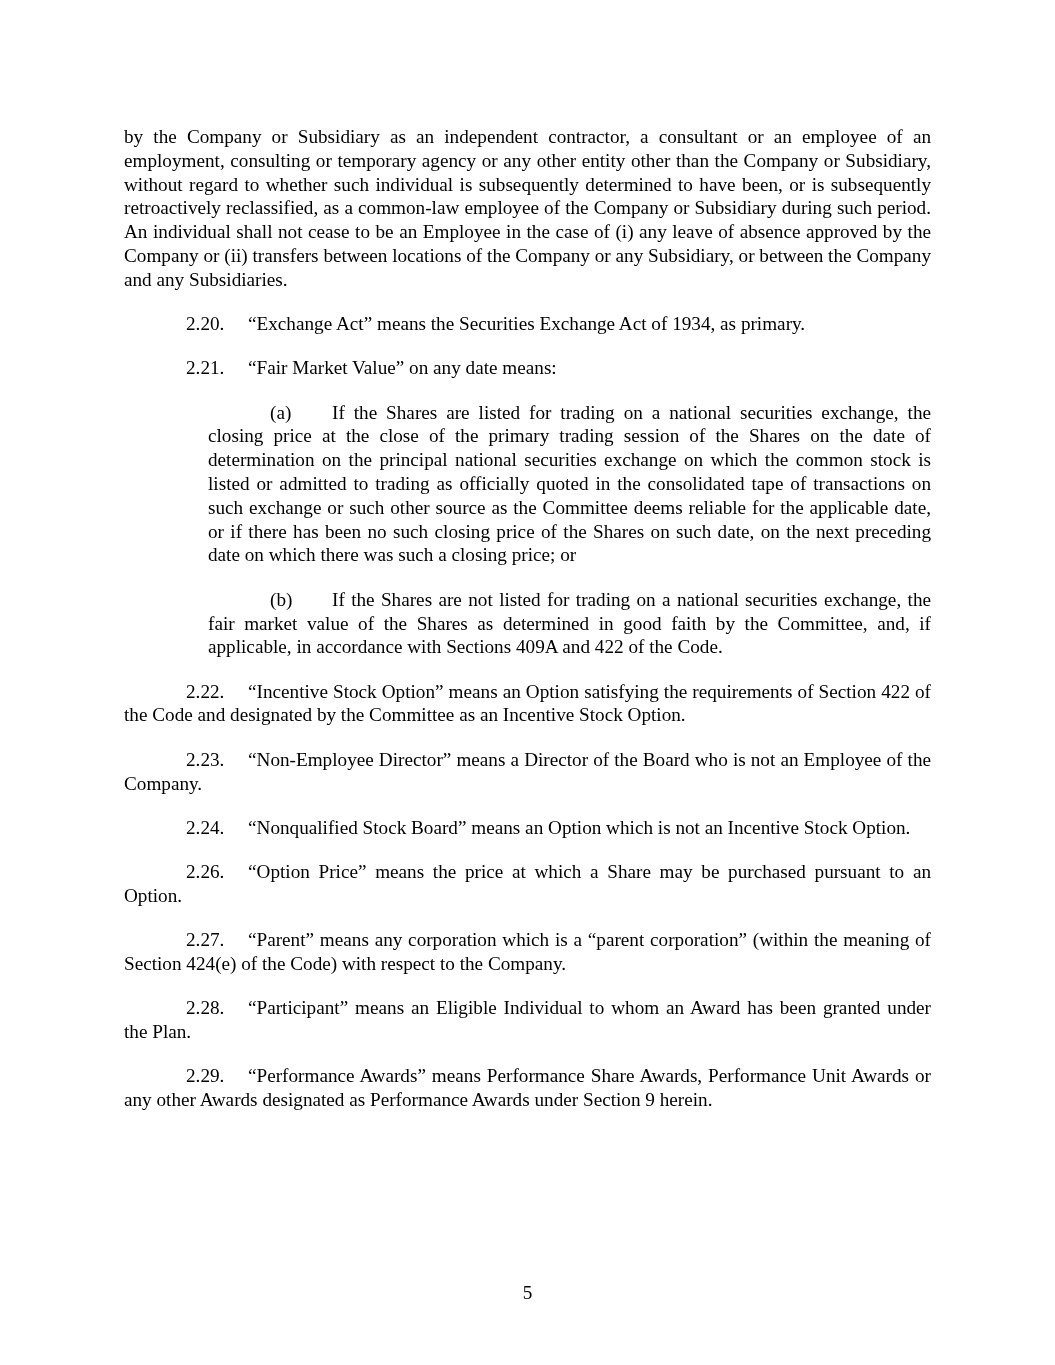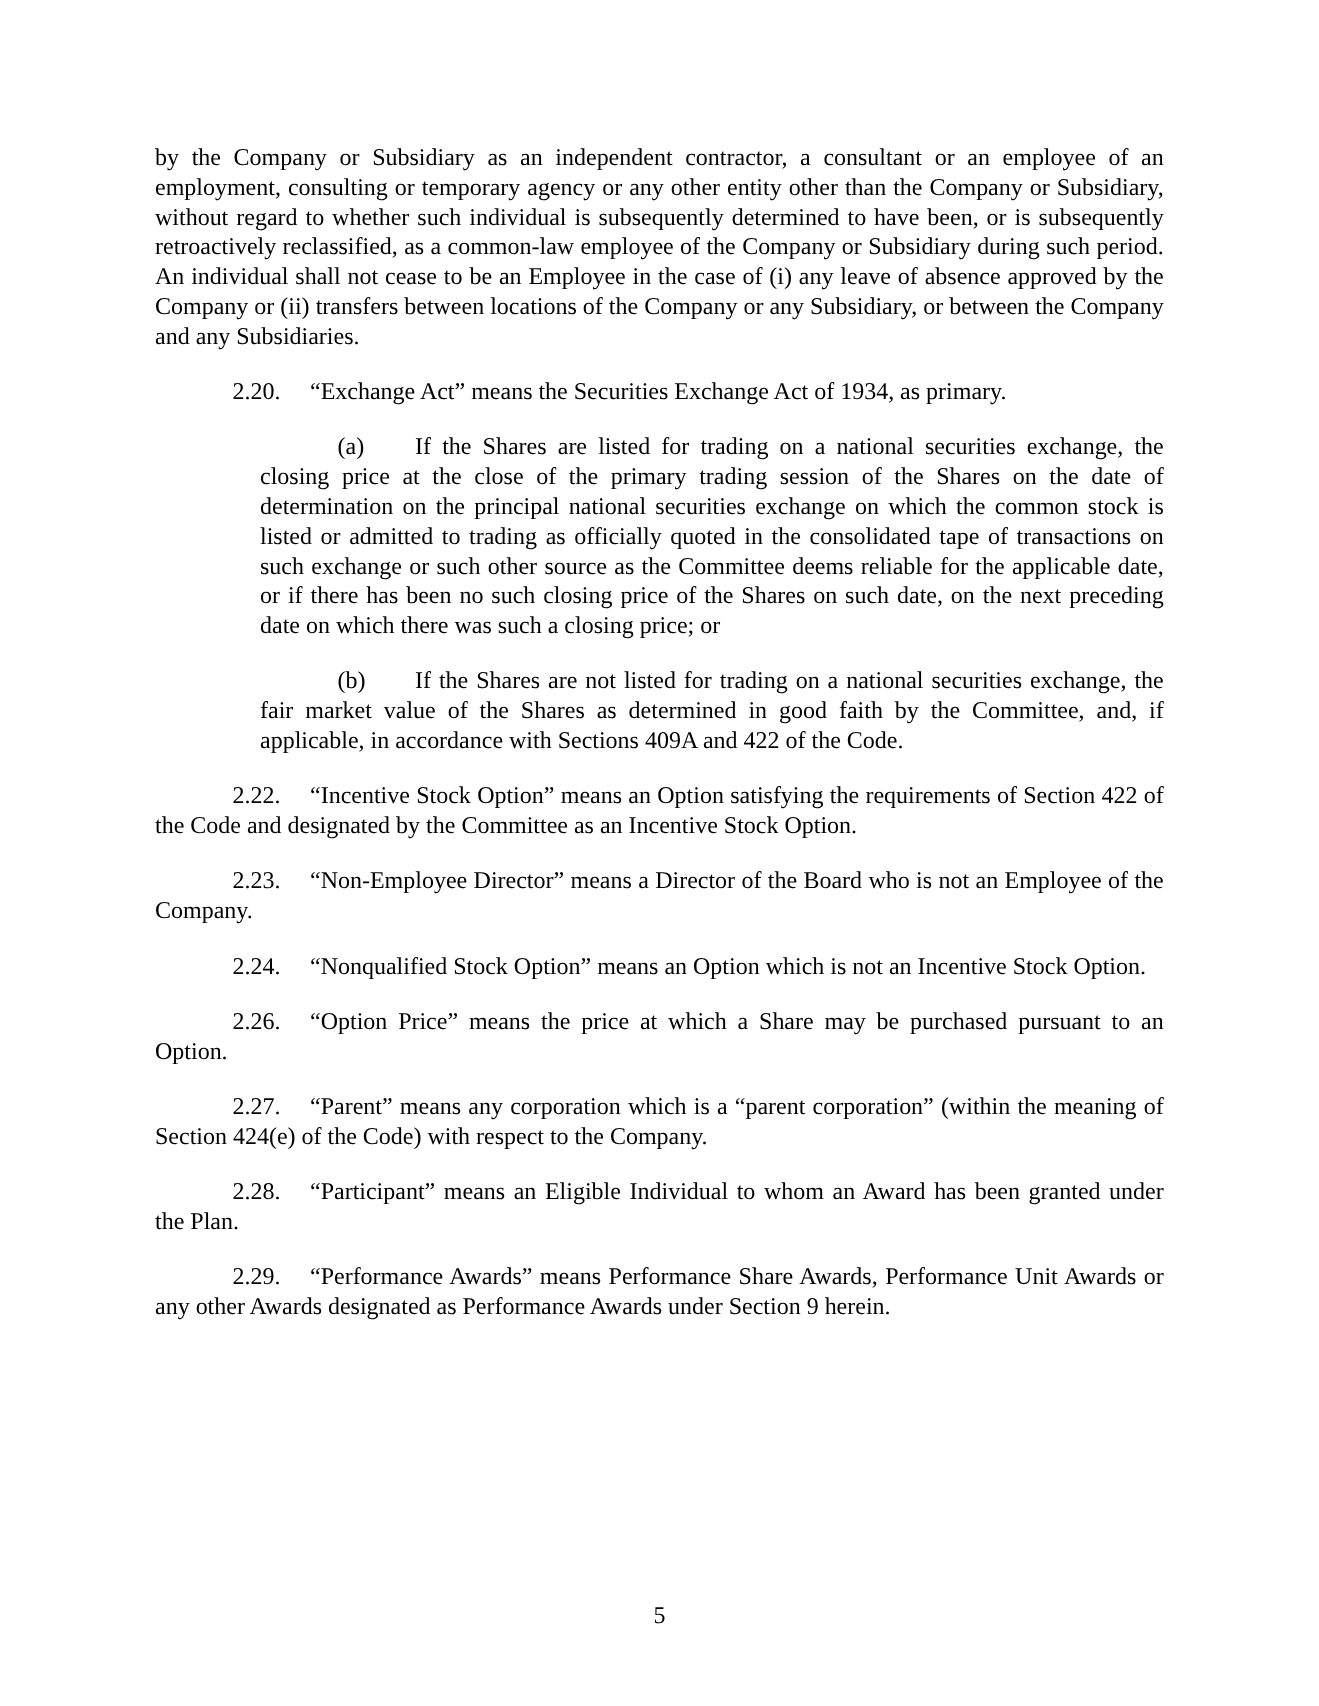--- a/index.html
+++ b/index.html
@@ -13,21 +13,21 @@
       position: relative;
       overflow: hidden;
       font-family: "Liberation Serif", "DejaVu Serif", serif;
       color: #000000;
       font-size: 19.2px;
       line-height: 23.8px;
     }
     .page {
       position: absolute;
       left: 124px;
-      top: 115px;
+      top: 125px;
       width: 807px;
     }
     p {
       margin: 0;
       text-align: justify;
       text-align-last: left;
     }
     .para-gap { margin-top: 20.5px; }
     .first-indent { text-indent: 62px; }
     .sub-block {
@@ -53,31 +53,32 @@
   </style>
 </head>
 <body>
 
 <div class="page">
 
   <p>by the Company or Subsidiary as an independent contractor, a consultant or an employee of an employment, consulting or temporary agency or any other entity other than the Company or Subsidiary, without regard to whether such individual is subsequently determined to have been, or is subsequently retroactively reclassified, as a common-law employee of the Company or Subsidiary during such period.  An individual shall not cease to be an Employee in the case of (i) any leave of absence approved by the Company or (ii) transfers between locations of the Company or any Subsidiary, or between the Company and any Subsidiaries.</p>
 
   <p class="para-gap first-indent"><span class="num">2.20.</span><span>“</span><span class="u">Exchange Act</span><span>”</span><span> means the Securities Exchange Act of 1934, as primary.</span></p>
 
+  <p class="para-gap first-indent"><span class="num">2.21.</span><span>“</span><span class="u">Fair Market Value</span><span>”</span><span> on any date means:</span></p>
 
   <div class="sub-block">
     <p class="para-gap"><span class="num">(a)</span><span>If the Shares are listed for trading on a national securities exchange, the closing price at the close of the primary trading session of the Shares on the date of determination on the principal national securities exchange on which the common stock is listed or admitted to trading as officially quoted in the consolidated tape of transactions on such exchange or such other source as the Committee deems reliable for the applicable date, or if there has been no such closing price of the Shares on such date, on the next preceding date on which there was such a closing price; or</span></p>
     <p class="para-gap"><span class="num">(b)</span><span>If the Shares are not listed for trading on a national securities exchange, the fair market value of the Shares as determined in good faith by the Committee, and, if applicable, in accordance with Sections 409A and 422 of the Code.</span></p>
   </div>
 
   <p class="para-gap first-indent"><span class="num">2.22.</span><span>“</span><span class="u">Incentive Stock Option</span><span>”</span><span> means an Option satisfying the requirements of Section 422 of the Code and designated by the Committee as an Incentive Stock Option.</span></p>
 
   <p class="para-gap first-indent"><span class="num">2.23.</span><span>“</span><span class="u">Non-Employee Director</span><span>”</span><span> means a Director of the Board who is not an Employee of the Company.</span></p>
 
-  <p class="para-gap first-indent"><span class="num">2.24.</span><span>“</span><span class="u">Nonqualified Stock Option</span><span>”</span><span> means an Option which is not an Incentive Stock Option.</span></p>
+  <p class="para-gap first-indent"><span class="num">2.24.</span><span>“</span><span class="u">Nonqualified Stock Board</span><span>”</span><span> means an Option which is not an Incentive Stock Option.</span></p>
 
 
   <p class="para-gap first-indent"><span class="num">2.26.</span><span>“</span><span class="u">Option Price</span><span>”</span><span> means the price at which a Share may be purchased pursuant to an Option.</span></p>
 
   <p class="para-gap first-indent"><span class="num">2.27.</span><span>“</span><span class="u">Parent</span><span>”</span><span> means any corporation which is a “parent corporation” (within the meaning of Section 424(e) of the Code) with respect to the Company.</span></p>
 
   <p class="para-gap first-indent"><span class="num">2.28.</span><span>“</span><span class="u">Participant</span><span>”</span><span> means an Eligible Individual to whom an Award has been granted under the Plan.</span></p>
 
   <p class="para-gap first-indent"><span class="num">2.29.</span><span>“</span><span class="u">Performance Awards</span><span>”</span><span> means Performance Share Awards, Performance Unit Awards or any other Awards designated as Performance Awards under Section 9 herein.</span></p>
 

